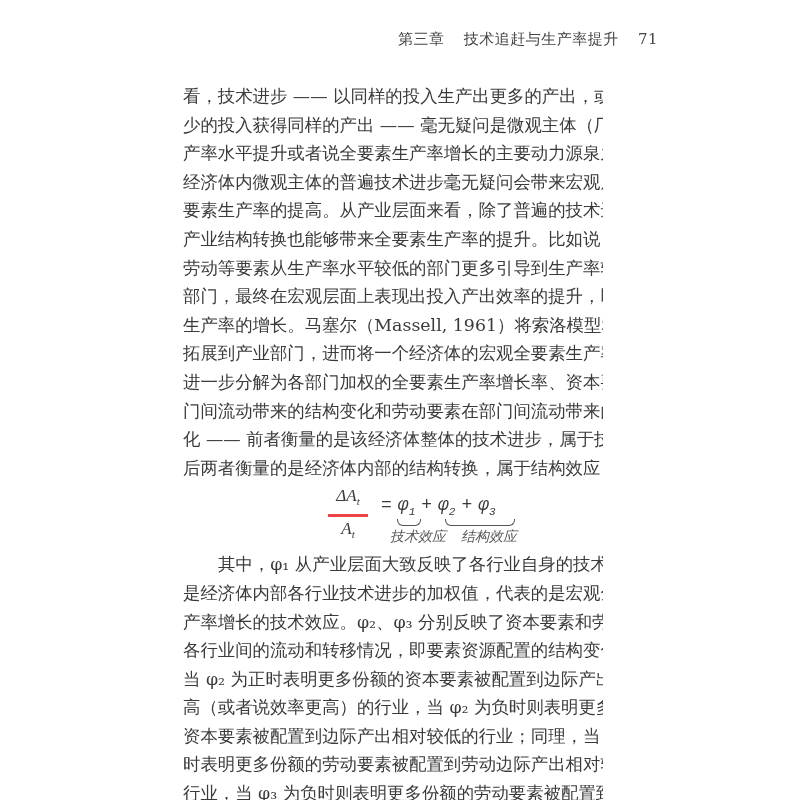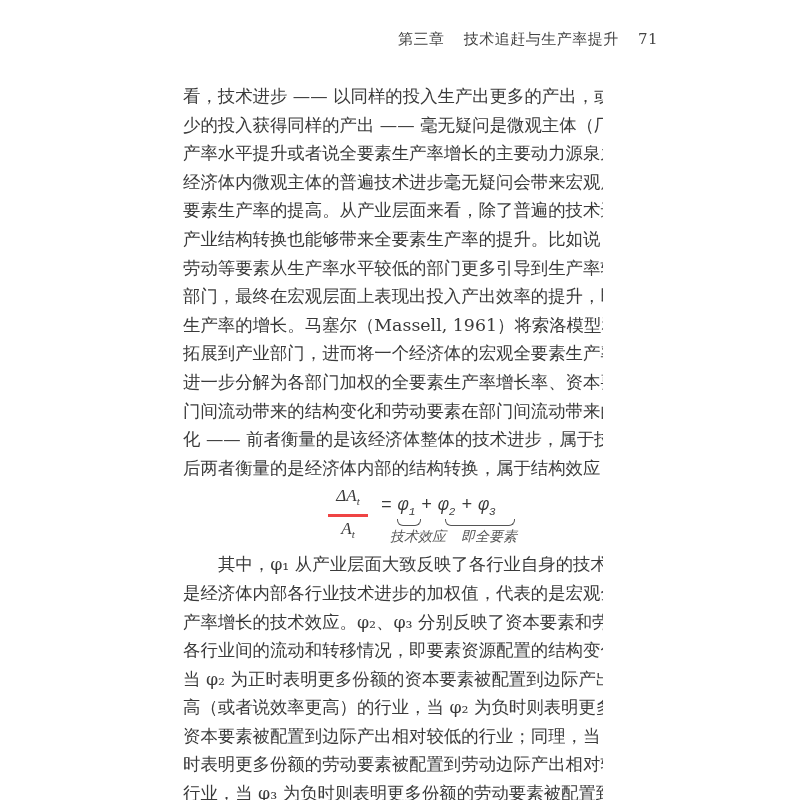--- a/index.html
+++ b/index.html
@@ -58,21 +58,21 @@
     <div class="frac">
       <div class="num"><span>ΔA</span><sub>t</sub></div>
       <div class="den"><span>A</span><sub>t</sub></div>
     </div>
     <div class="rhs">
       <span class="op">=</span><span><span>φ</span><sub>1</sub></span><span class="op">+</span><span><span>φ</span><sub>2</sub></span><span class="op">+</span><span><span>φ</span><sub>3</sub></span>
     </div>
     <div class="brace" style="left:214px;width:22px;"></div>
     <div class="blabel" style="left:207px;">技术效应</div>
     <div class="brace" style="left:262px;width:68px;"></div>
-    <div class="blabel" style="left:278px;">即全要素</div>
+    <div class="blabel" style="left:278px;">结构效应</div>
   </div>
 
   <div>
     <div class="line indent">其中，φ₁ 从产业层面大致反映了各行业自身的技术变化情况</div>
     <div class="line">是经济体内部各行业技术进步的加权值，代表的是宏观全要素生</div>
     <div class="line">产率增长的技术效应。φ₂、φ₃ 分别反映了资本要素和劳动要素在</div>
     <div class="line">各行业间的流动和转移情况，即要素资源配置的结构变化情况；</div>
     <div class="line">当 φ₂ 为正时表明更多份额的资本要素被配置到边际产出相对较</div>
     <div class="line">高（或者说效率更高）的行业，当 φ₂ 为负时则表明更多份额的</div>
     <div class="line">资本要素被配置到边际产出相对较低的行业；同理，当 φ₃ 为正</div>

